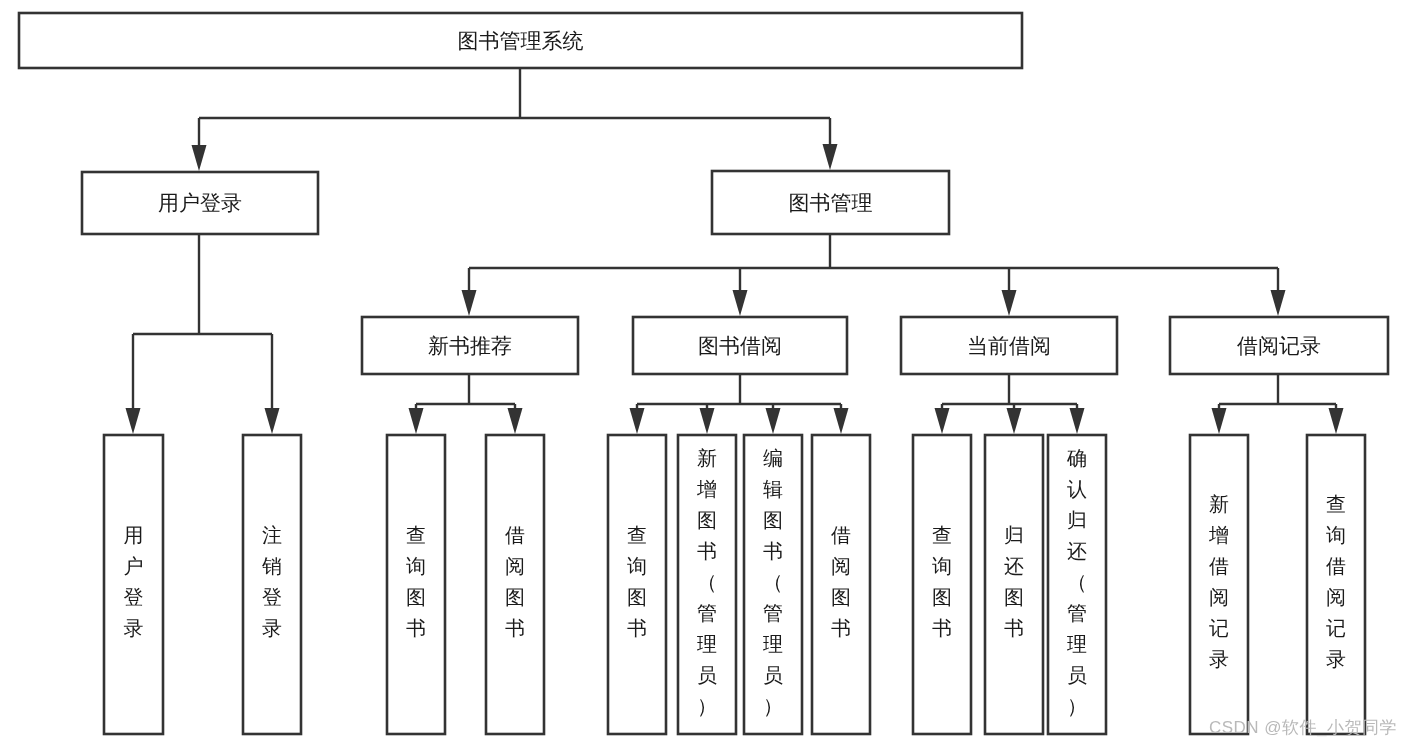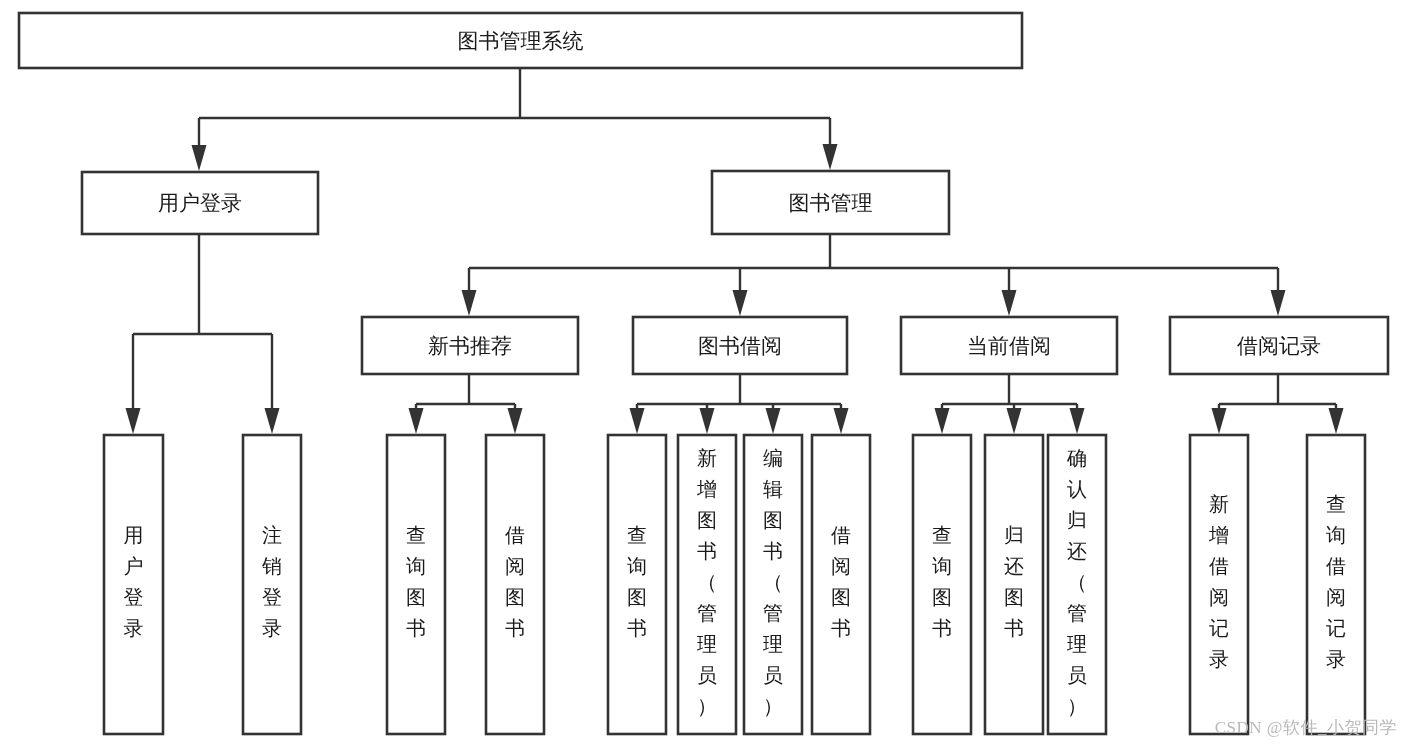--- a/index.html
+++ b/index.html
@@ -53,21 +53,21 @@
   .node-label-v {
     font-family: "DejaVu Sans", "Liberation Sans", sans-serif;
     font-size: 20px;
     fill: #1a1a1a;
     text-anchor: middle;
   }
   .watermark-text {
     position: absolute;
     right: 8px;
     bottom: 4px;
-    font-family: Liberation Serif, serif;
+    font-family: Liberation Sans, sans-serif;
     font-size: 17px;
     color: #b9b9b9;
     letter-spacing: 0.5px;
     white-space: nowrap;
     pointer-events: none;
     user-select: none;
   }
 </style>
 </head>
 <body>

